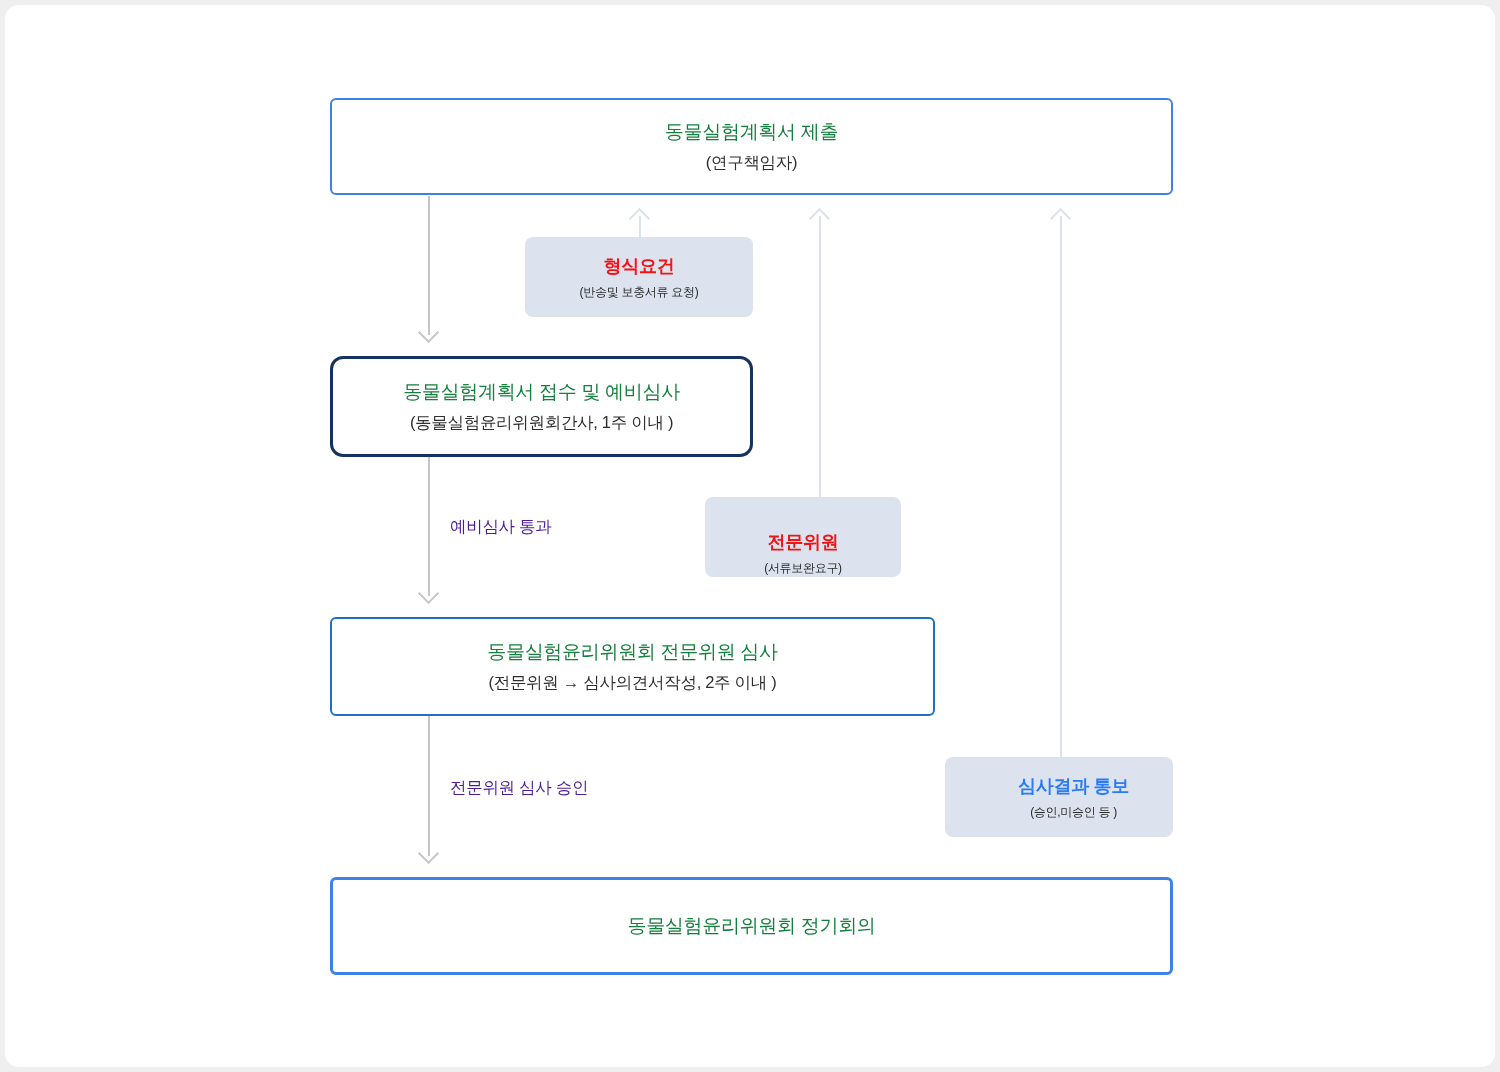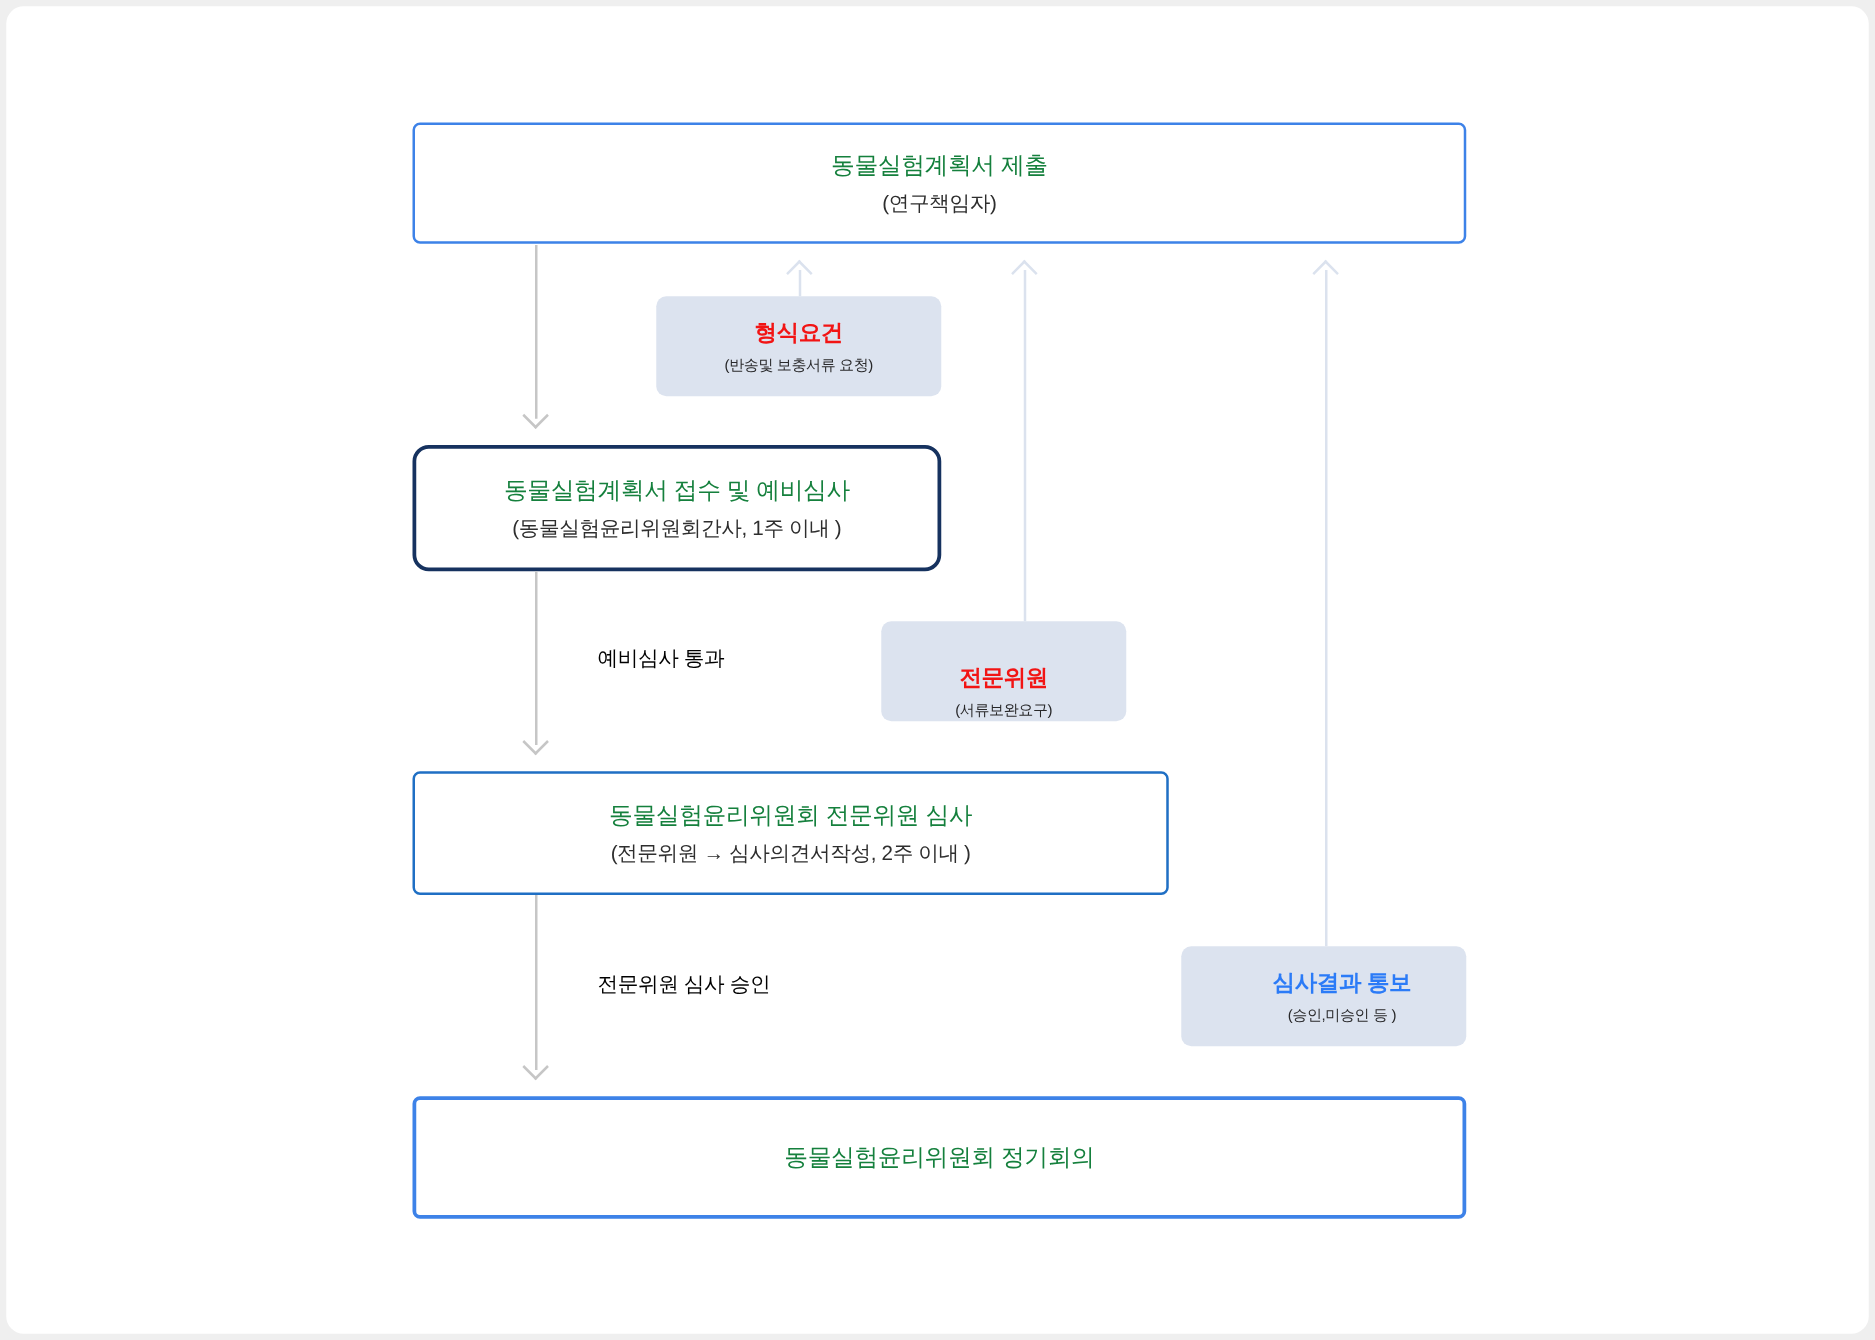--- a/index.html
+++ b/index.html
@@ -117,24 +117,23 @@
   .arrow-d2 { left: 409px; top: 452px; height: 146px; }
   .arrow-d3 { left: 409px; top: 711px; height: 147px; }
   .arrow-u1 { left: 620px; top: 204px; height:  28px; }
   .arrow-u2 { left: 800px; top: 204px; height: 288px; }
   .arrow-u3 { left: 1041px; top: 204px; height: 548px; }
 
   
   .edge-label {
     position: absolute;
     font-size: 16.5px;
-    color: #000000;
+    color: #4c1d95;
     letter-spacing: -0.3px;
     white-space: nowrap;
-    margin-left: 28px;
   }
   .label-pass    { left: 445px; top: 511px; }
   .label-approve { left: 445px; top: 772px; }
 </style>
 </head>
 <body>
 
 <div class="card">
 
   <div class="pbox pbox-submit">

